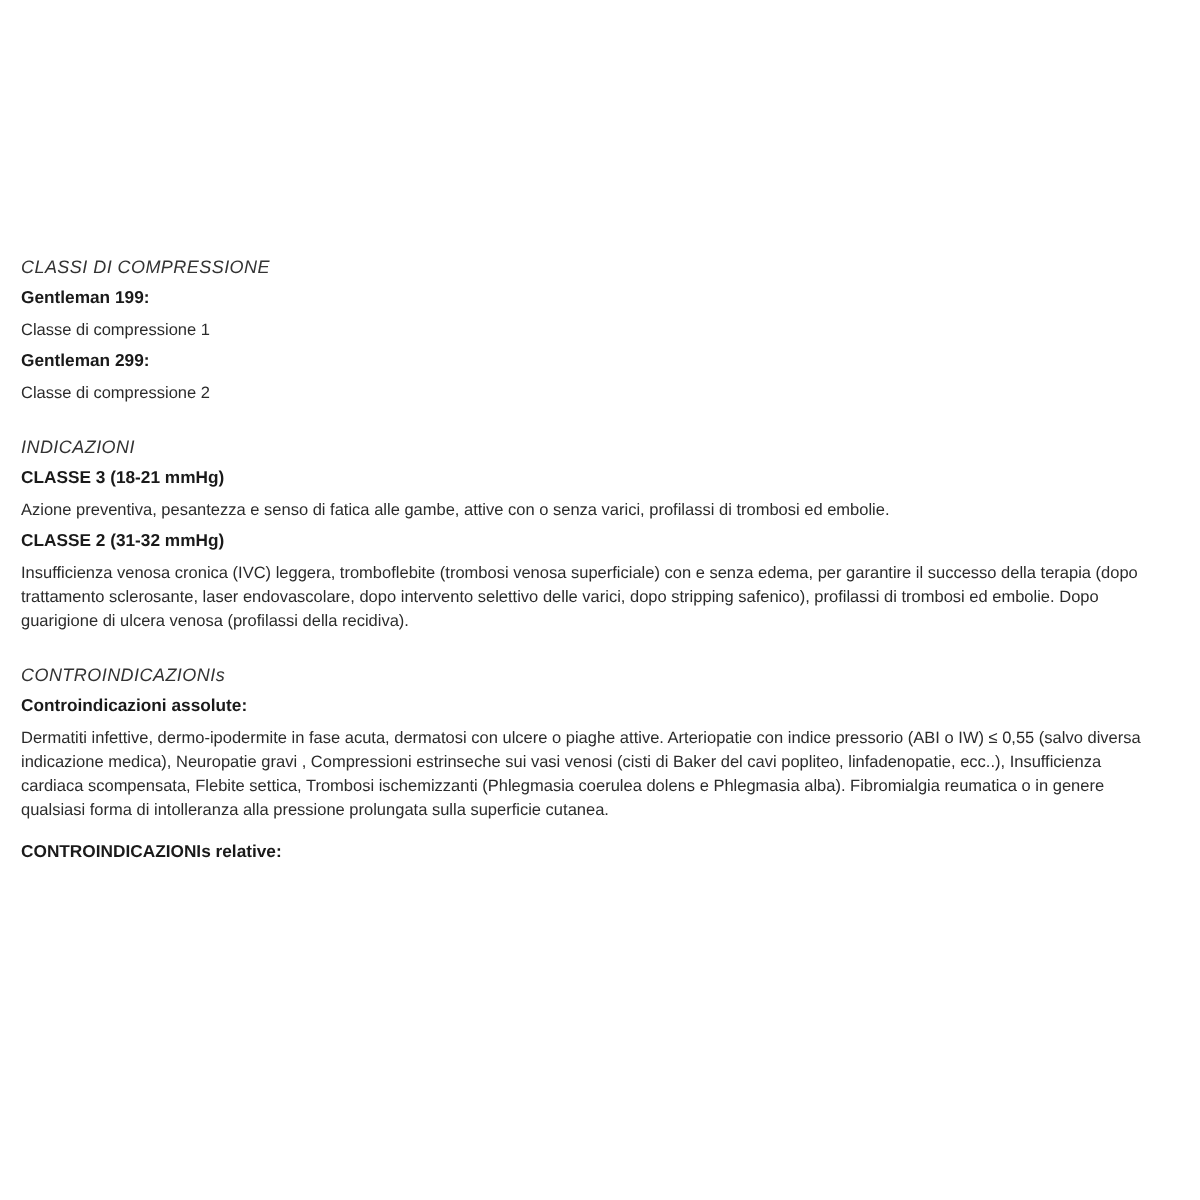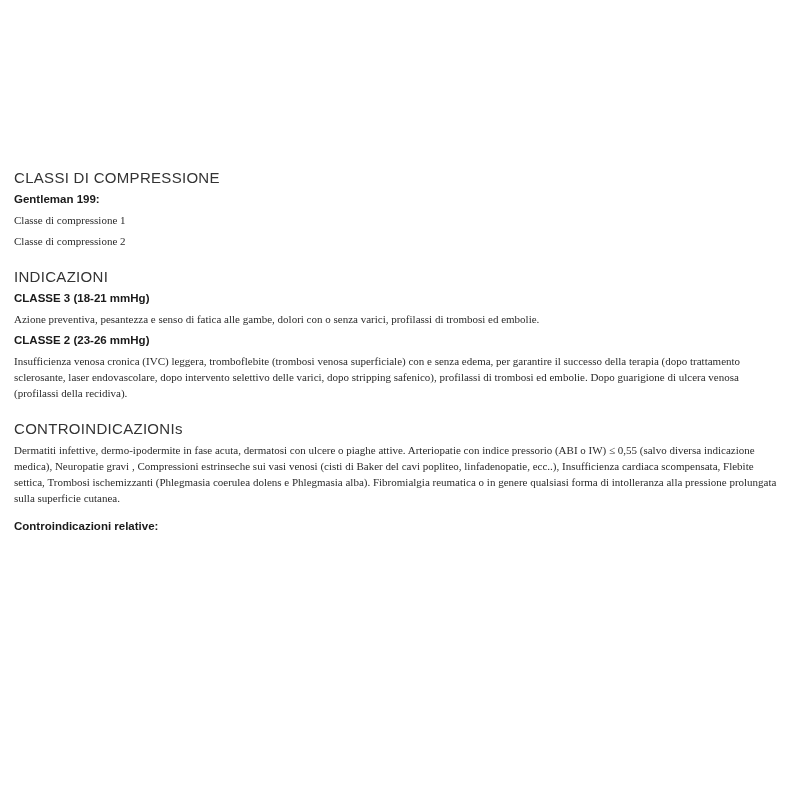--- a/index.html
+++ b/index.html
@@ -15,63 +15,65 @@
   .doc {
     position: absolute;
     left: 14px;
     top: 170px;
     width: 780px;
     color: #222222;
   }
   .sec { margin: 0; }
   .sec + .sec { margin-top: 20px; }
   .sec-title {
+    font-style: italic;
     font-weight: 400;
-    font-size: 15px;
+    font-size: 12px;
     line-height: 16px;
     letter-spacing: 0.3px;
     color: #333333;
     margin: 0 0 5px 0;
   }
   p {
     margin: 0 16px 5px 0;
     line-height: 16px;
   }
   p.b {
     font-weight: 700;
     font-size: 11.5px;
     color: #1a1a1a;
   }
   p.t {
     font-weight: 400;
     font-size: 11px;
     color: #2b2b2b;
-    font-family: Liberation Serif, serif;
   }
   p.spaced { margin-top: 12px; }
 </style>
 </head>
 <body>
 
 <div class="doc">
 
   <section class="sec">
     <h2 class="sec-title">CLASSI DI COMPRESSIONE</h2>
     <p class="b">Gentleman 199:</p>
     <p class="t">Classe di compressione 1</p>
+    <p class="b">Gentleman 299:</p>
     <p class="t">Classe di compressione 2</p>
   </section>
 
   <section class="sec">
     <h2 class="sec-title">INDICAZIONI</h2>
     <p class="b">CLASSE 3 (18-21 mmHg)</p>
-    <p class="t">Azione preventiva, pesantezza e senso di fatica alle gambe, dolori con o senza varici, profilassi di trombosi ed embolie.</p>
-    <p class="b">CLASSE 2 (23-26 mmHg)</p>
+    <p class="t">Azione preventiva, pesantezza e senso di fatica alle gambe, attive con o senza varici, profilassi di trombosi ed embolie.</p>
+    <p class="b">CLASSE 2 (31-32 mmHg)</p>
     <p class="t">Insufficienza venosa cronica (IVC) leggera, tromboflebite (trombosi venosa superficiale) con e senza edema, per garantire il successo della terapia (dopo trattamento sclerosante, laser endovascolare, dopo intervento selettivo delle varici, dopo stripping safenico), profilassi di trombosi ed embolie. Dopo guarigione di ulcera venosa (profilassi della recidiva).</p>
   </section>
 
   <section class="sec">
     <h2 class="sec-title">CONTROINDICAZIONIs</h2>
+    <p class="b">Controindicazioni assolute:</p>
     <p class="t">Dermatiti infettive, dermo-ipodermite in fase acuta, dermatosi con ulcere o piaghe attive. Arteriopatie con indice pressorio (ABI o IW) ≤ 0,55 (salvo diversa indicazione medica), Neuropatie gravi , Compressioni estrinseche sui vasi venosi (cisti di Baker del cavi popliteo, linfadenopatie, ecc..), Insufficienza cardiaca scompensata, Flebite settica, Trombosi ischemizzanti (Phlegmasia coerulea dolens e Phlegmasia alba). Fibromialgia reumatica o in genere qualsiasi forma di intolleranza alla pressione prolungata sulla superficie cutanea.</p>
-    <p class="b spaced">Controindicazioni relative:</p>
+    <p class="b spaced">CONTROINDICAZIONIs relative:</p>
   </section>
 
 </div>
 
 </body></html>

